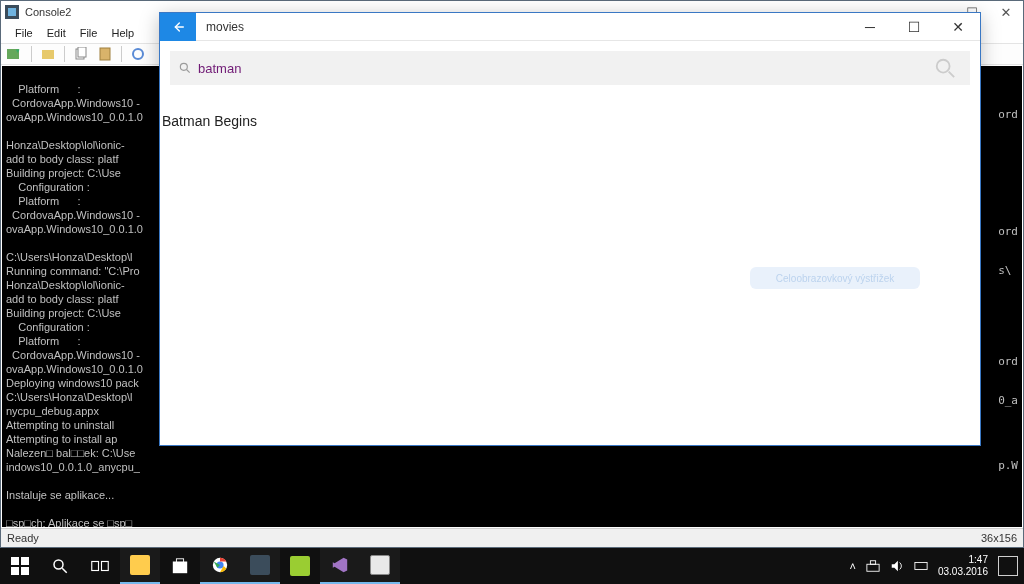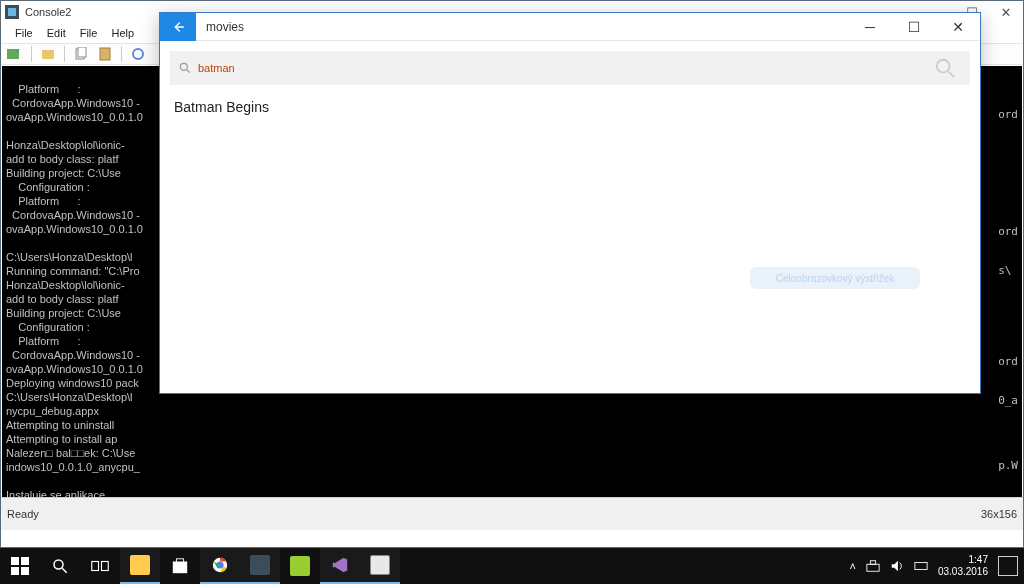--- a/index.html
+++ b/index.html
@@ -42,29 +42,29 @@
     background: #000; color: #c0c0c0;
     font-family: Consolas, "Courier New", monospace; font-size: 11px;
     line-height: 13px; padding: 4px 4px; white-space: pre; overflow: hidden;
   }
   .terminal .rightcol {
     position:absolute; right:4px; top:4px; text-align:left; color:#c0c0c0;
     font-family: Consolas, monospace; font-size:11px; line-height:13px;margin-top:38px;
   }
 
   .statusbar {
-    position: absolute; left:0; right:0; bottom:17px; height:33px;
+    position: absolute; left:0; right:0; bottom:0; height:19px;
     background:#f0f0f0; border-top:1px solid #d0d0d0;
     font-size:11px; color:#333; display:flex; align-items:center; padding:0 6px;
   }
   .statusbar .sz { margin-left:auto; }
 
   
   .movies {
-    position: absolute; left: 159px; top: 12px; width: 822px; height: 382px;
+    position: absolute; left: 159px; top: 12px; width: 822px; height: 434px;
     background: #fff; border: 1px solid #3a78c4; box-shadow: 0 4px 18px rgba(0,0,0,.25);
   }
   .movies-titlebar {
     height: 28px; background: #fff; display:flex; align-items:center;
     border-bottom: 1px solid #e6e6e6;
   }
   .movies-back {
     width: 36px; height: 28px; background:#1e88e5;
     display:flex; align-items:center; justify-content:center;
   }
@@ -82,29 +82,29 @@
   }
 
   .search-wrap { padding:10px 10px 0 10px; }
   .search-box {
     height: 34px; background:#f1f1f1; display:flex; align-items:center;
     padding: 0 8px; position:relative;
   }
   .search-box .sicon { width:14px; height:14px; margin-right:6px; opacity:.55;}
   .search-box input {
     flex:1; border:none; background:transparent; outline:none;
-    font-size:11px; color:#c2410c;
+    font-size:13px; color:#701a75;
   }
   .search-box .big-search {
     width:34px; height:34px; display:flex; align-items:center; justify-content:center;
     opacity:.35;
   }
 
   .result {
-    padding: 14px 14px; font-size:14px; color:#222;
+    padding: 14px 2px; font-size:14px; color:#222;margin-top:14px;
   }
 
   .ghost-btn {
     position:absolute; right:60px; top:254px;
     width:170px; height:22px; border-radius:6px;
     background:#e9f1fb; color:#bcd3ee; font-size:10px;
     display:flex; align-items:center; justify-content:center;
   }
 
   

